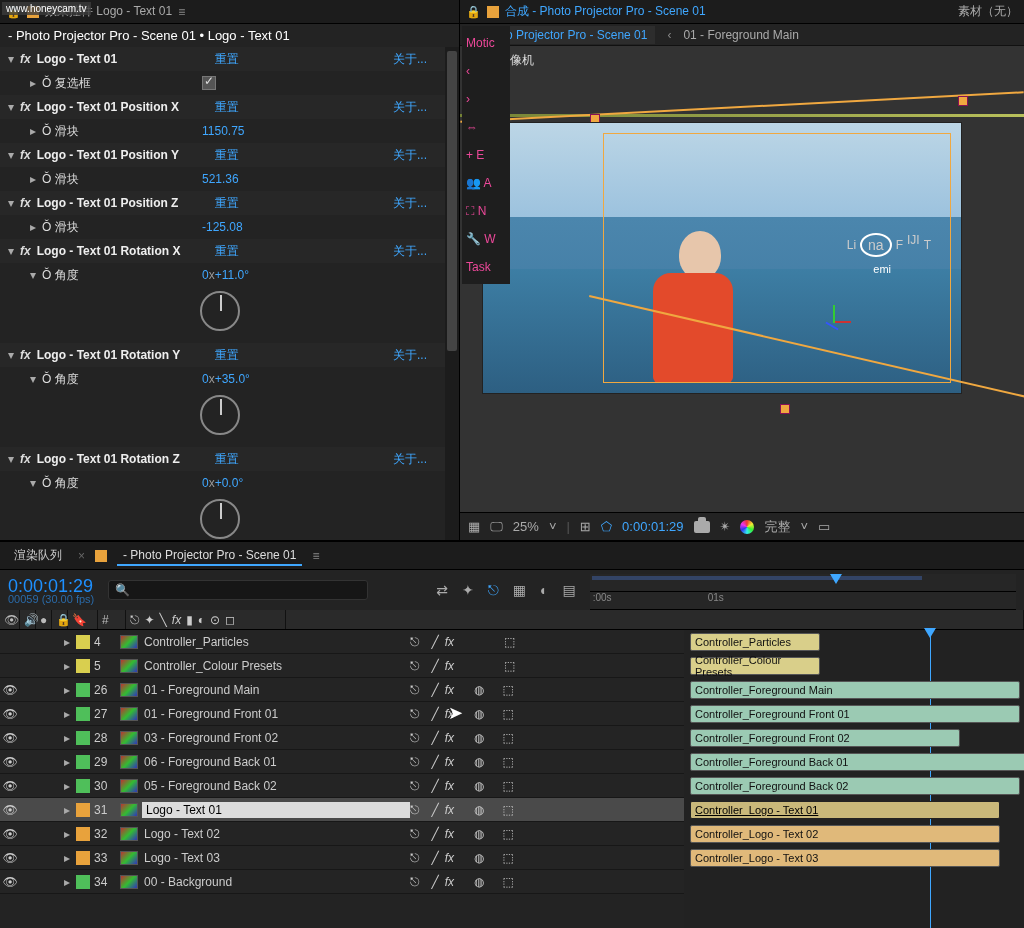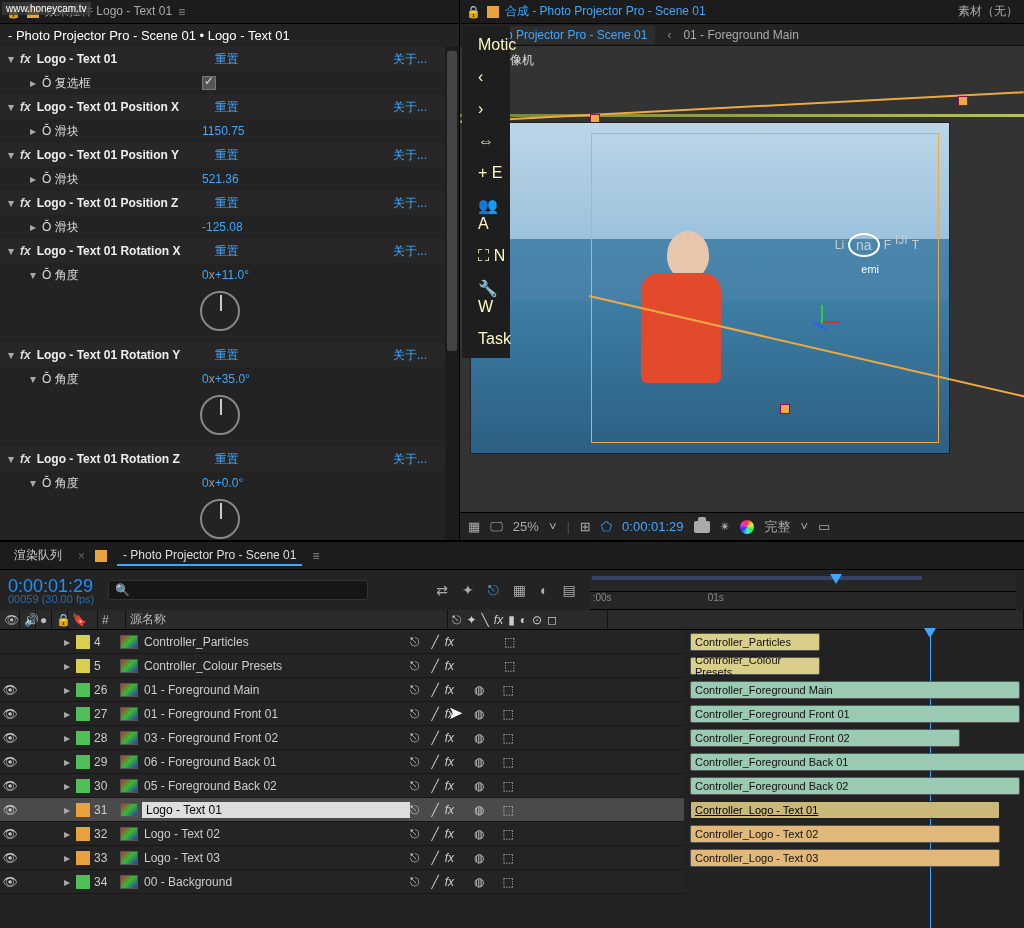--- a/index.html
+++ b/index.html
@@ -38,24 +38,24 @@
 .dial::after { content:""; position:absolute; width:2px; height:16px; background:#ccc; left:50%; top:2px; transform-origin:bottom center; }
 .checkbox { width:14px; height:14px; background:#555; border:1px solid #777; position:relative; }
 .checkbox.checked::after { content:"✓"; position:absolute; top:-3px; left:1px; color:#ddd; font-size:12px; }
 .scrollbar-v { position:absolute; right:0; top:0; width:14px; height:100%; background:#1c1c1c; }
 .scrollbar-thumb { position:absolute; left:2px; width:10px; background:#444; border-radius:2px; }
 
 
 .comp-tabs2 { height:22px; display:flex; align-items:center; padding:0 6px; gap:12px; background:#232323; border-bottom:1px solid #111; }
 .comp-tabs2 .crumb { background:#2d2d2d; padding:2px 8px; }
 .sidebar-tools { position:absolute; left:462px; top:26px; width:48px; background:#1e1e1e; display:flex; flex-direction:column; align-items:flex-start; gap:14px; padding:10px 4px; z-index:5;}
-.side-tool { color:#fef9c3; font-size:16px; display:flex; align-items:center; gap:4px;margin-left:12px; }
+.side-tool { color:#ec4899; font-size:12px; display:flex; align-items:center; gap:4px; }
 .viewer-wrap { flex:1; background:#333; position:relative; overflow:hidden; }
 .cam-label { position:absolute; left:14px; top:6px; color:#ddd; font-size:12px; z-index:4; }
-.viewer-frame { position:absolute; left:10px; top:76px; width:480px; height:332px; background:#6d28d9; border:1px solid #222; overflow:hidden; }
+.viewer-frame { position:absolute; left:22px; top:76px; width:480px; height:272px; background:#6d28d9; border:1px solid #222; overflow:hidden; }
 .sky { position:absolute; inset:0; background:linear-gradient(#bcd6e6 0%,#9cc2de 35%,#4b86ad 35%,#3c749c 100%); }
 .sea { position:absolute; left:0; right:0; top:54%; bottom:0; background:linear-gradient(#3d7ea4,#2d5f82); }
 .person { position:absolute; left:150px; top:90px; width:120px; height:170px; }
 .person .body { position:absolute; left:20px; top:60px; width:80px; height:110px; background:#e34a2b; border-radius:18px 18px 6px 6px; }
 .person .head { position:absolute; left:46px; top:18px; width:42px; height:48px; background:#e7c6ab; border-radius:50% 50% 46% 46%; }
 .person .hair { position:absolute; left:40px; top:6px; width:58px; height:70px; background:#0c0c0c; border-radius:50% 50% 30% 30%; z-index:-1; }
 .overlay-text { position:absolute; right:30px; top:110px; color:#fff; font-size:22px; font-weight:500; display:flex; gap:4px; align-items:center; }
 .circle-word { border:2px solid #fff; border-radius:50%; padding:2px 6px; font-size:14px; }
 .viewer-frame .sel { position:absolute; border:1px solid #f0a840; }
 .axis { position:absolute; right:116px; top:186px; width:24px; height:24px; }
@@ -357,21 +357,20 @@
       </div>
     </div>
 
     <div class="tl-colhead">
       <div class="colcell" style="width:20px">👁</div>
       <div class="colcell" style="width:16px">🔊</div>
       <div class="colcell" style="width:16px">●</div>
       <div class="colcell" style="width:16px">🔒</div>
       <div class="colcell" style="width:30px">🔖</div>
       <div class="colcell" style="width:28px">#</div>
-      <div class="colcell" style="width:322px">源名称</div>
       <div class="colcell" style="width:160px;gap:5px;font-size:10px">
         <span>⎋</span>
           <span>✦</span>
           <span>╲</span>
           <span style="font-style:italic">fx</span>
           <span>▮</span>
           <span>◐</span>
           <span>⊙</span>
           <span>◻</span>
       </div>

